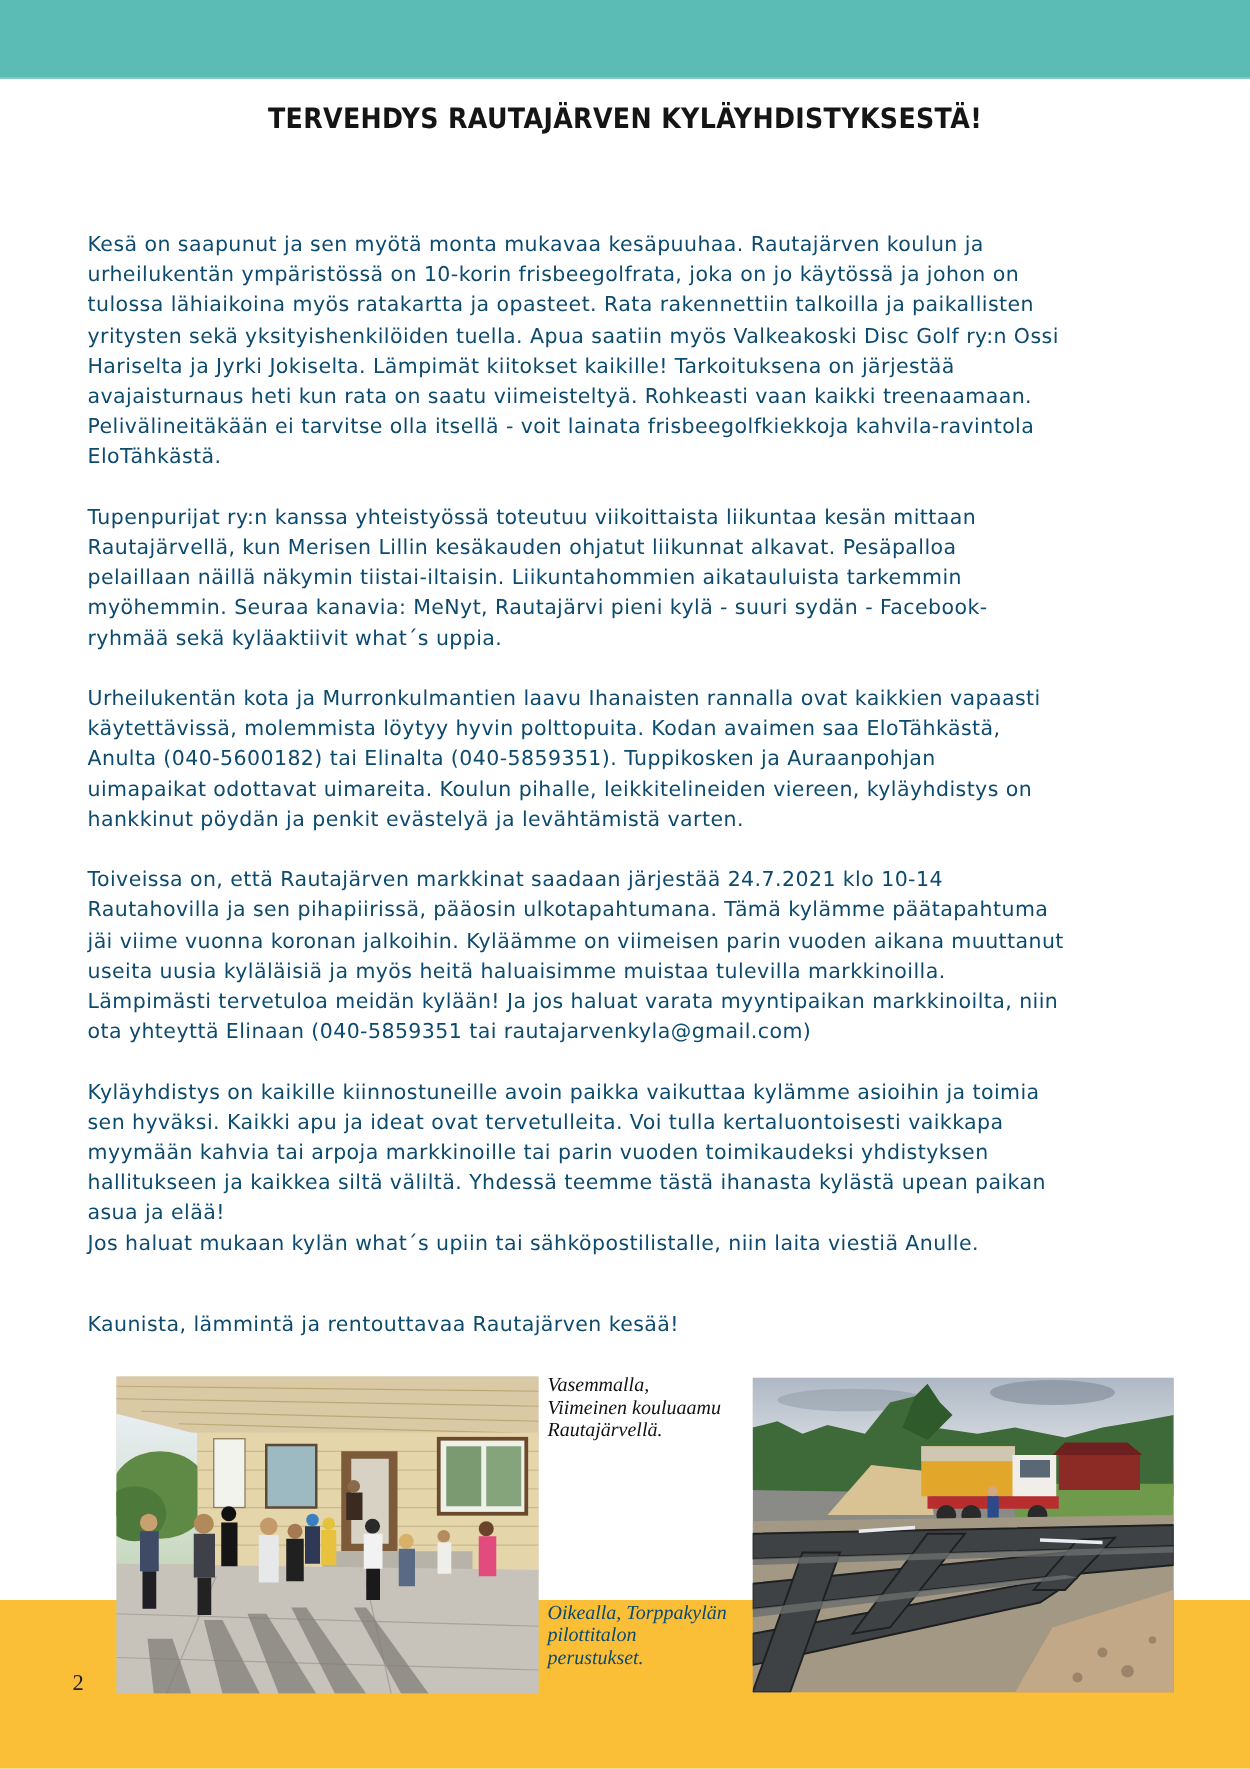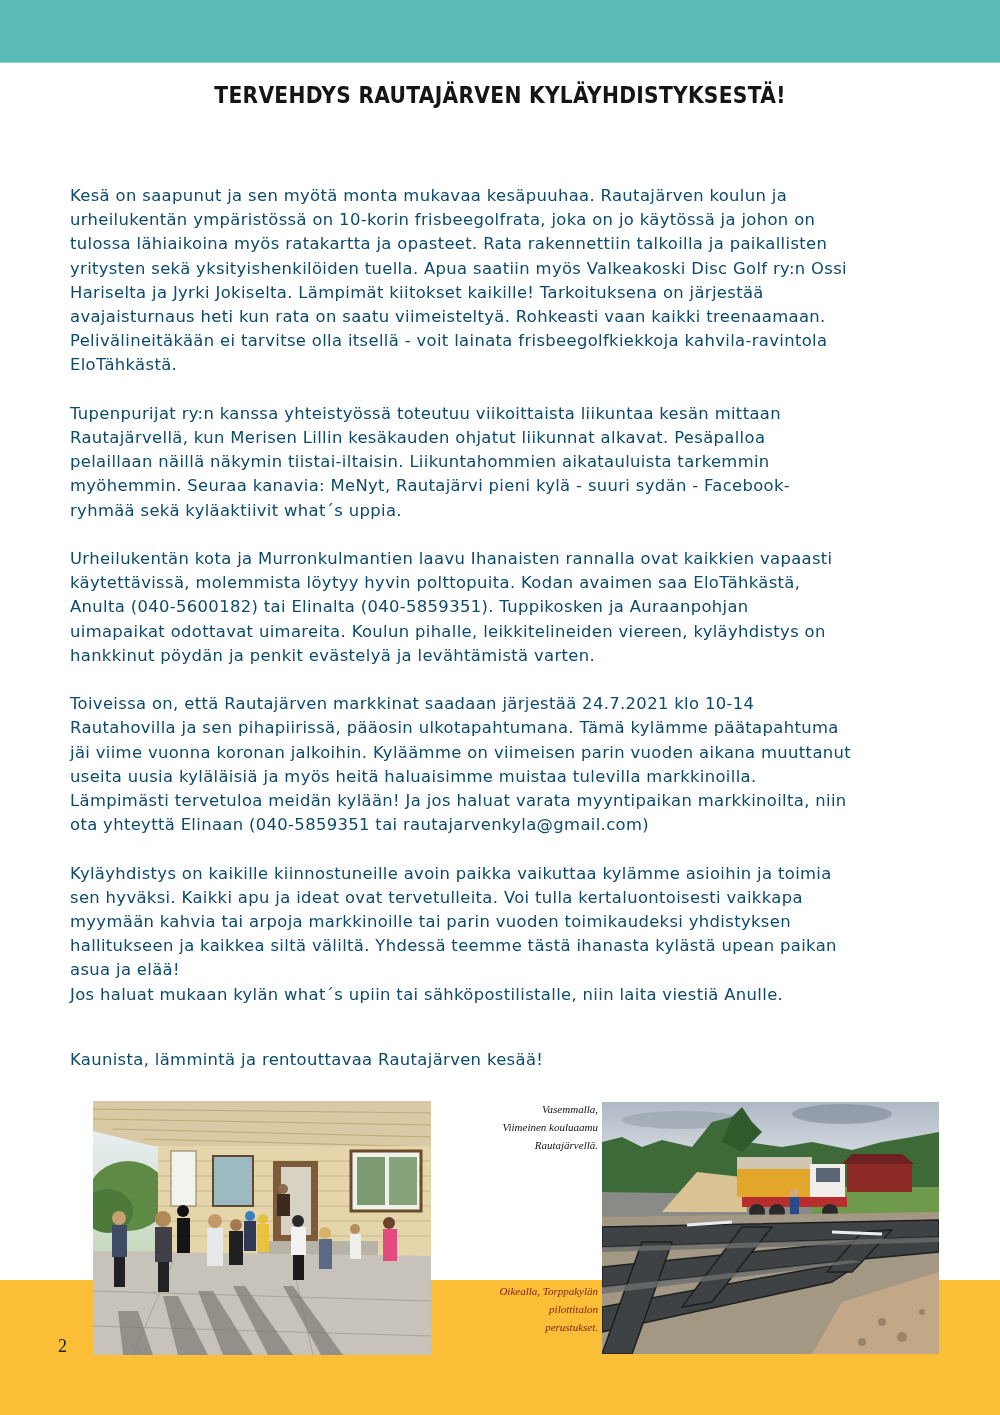--- a/index.html
+++ b/index.html
@@ -50,28 +50,27 @@
     }
     .photo {
       position: absolute; overflow: hidden;
     }
     .photo-left { left: 93px; top: 1101px; width: 338px; height: 254px; }
     .photo-right { left: 602px; top: 1102px; width: 337px; height: 252px; }
     .caption {
       position: absolute;
       font-family: "Liberation Serif", serif;
       font-style: italic;
-      font-size: 11px;
+      font-size: 16px;
       line-height: 18px;
       color: #111;
       white-space: pre-line;
-      text-align: right;
     }
     .caption-left { left: 438px; top: 1100px; width: 160px; }
-    .caption-right { left: 438px; top: 1282px; width: 160px; color: #7f1d1d; }
+    .caption-right { left: 438px; top: 1282px; width: 160px; color: #0c4a6e; }
     svg { display: block; }
   </style>
 </head>
 <body>
 
 <div class="top-band"></div>
 
 <h1 class="title" style="margin:0;">TERVEHDYS RAUTAJÄRVEN KYLÄYHDISTYKSESTÄ!</h1>
 
 <div class="body-text">

